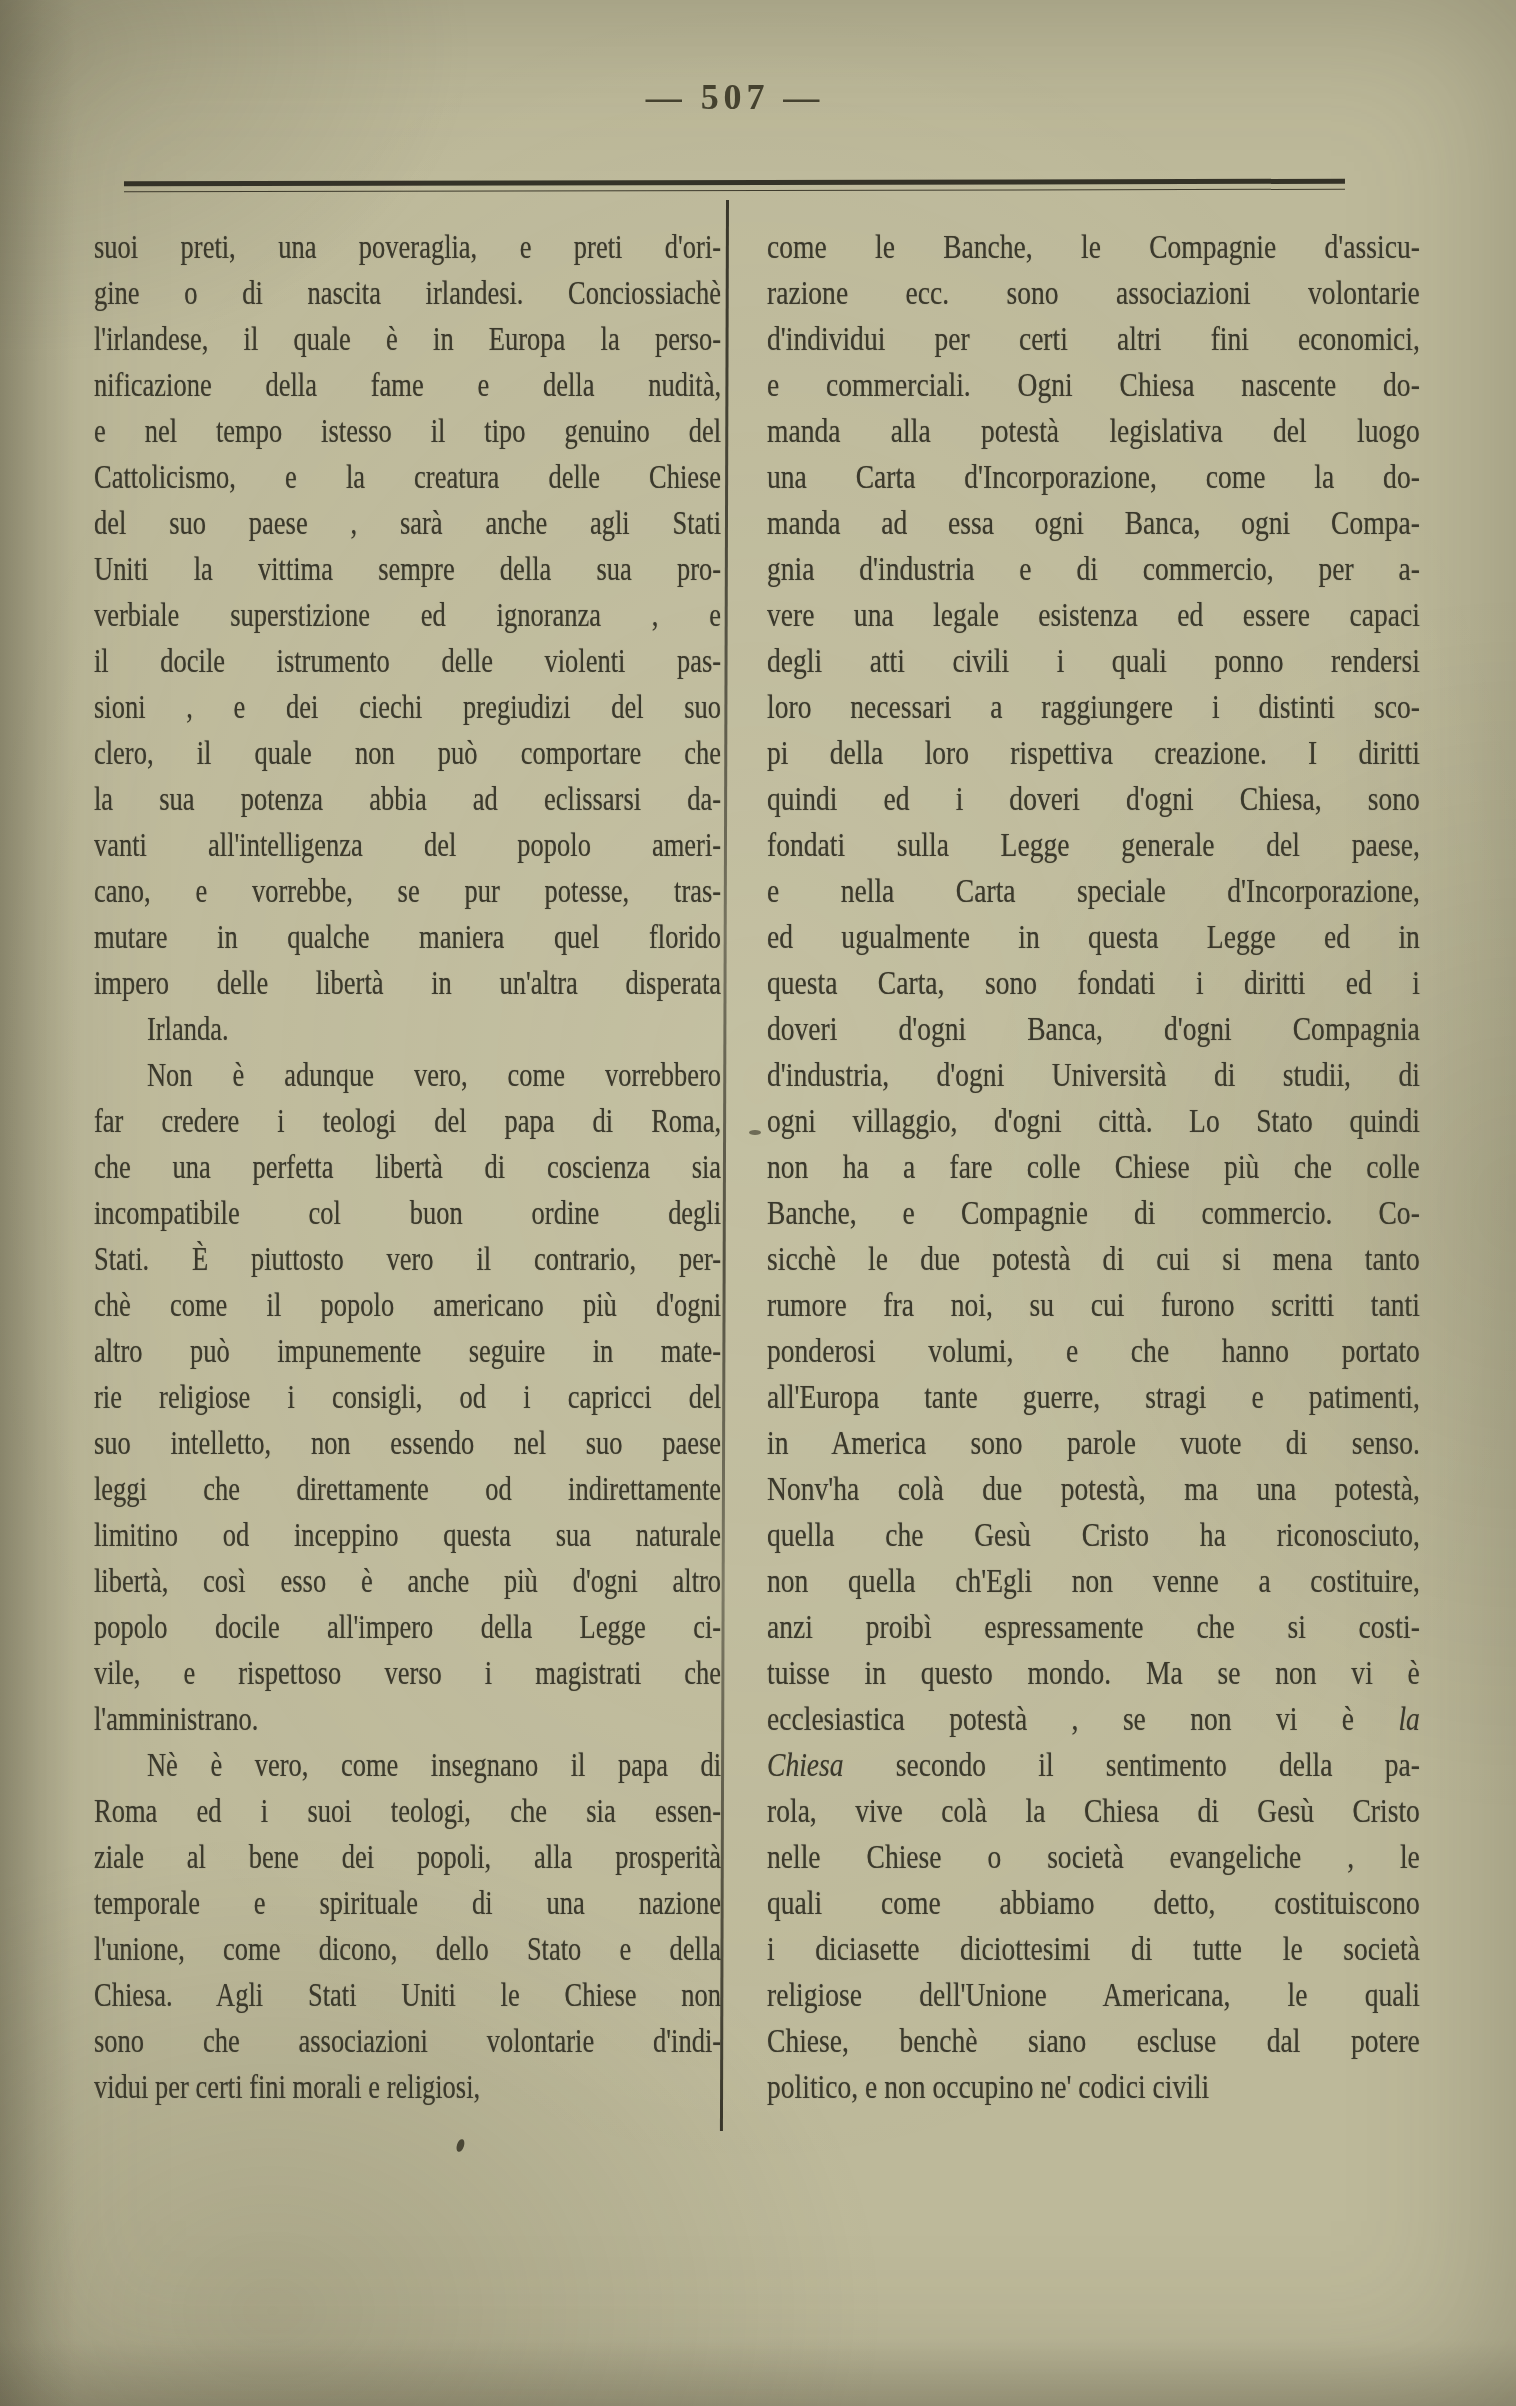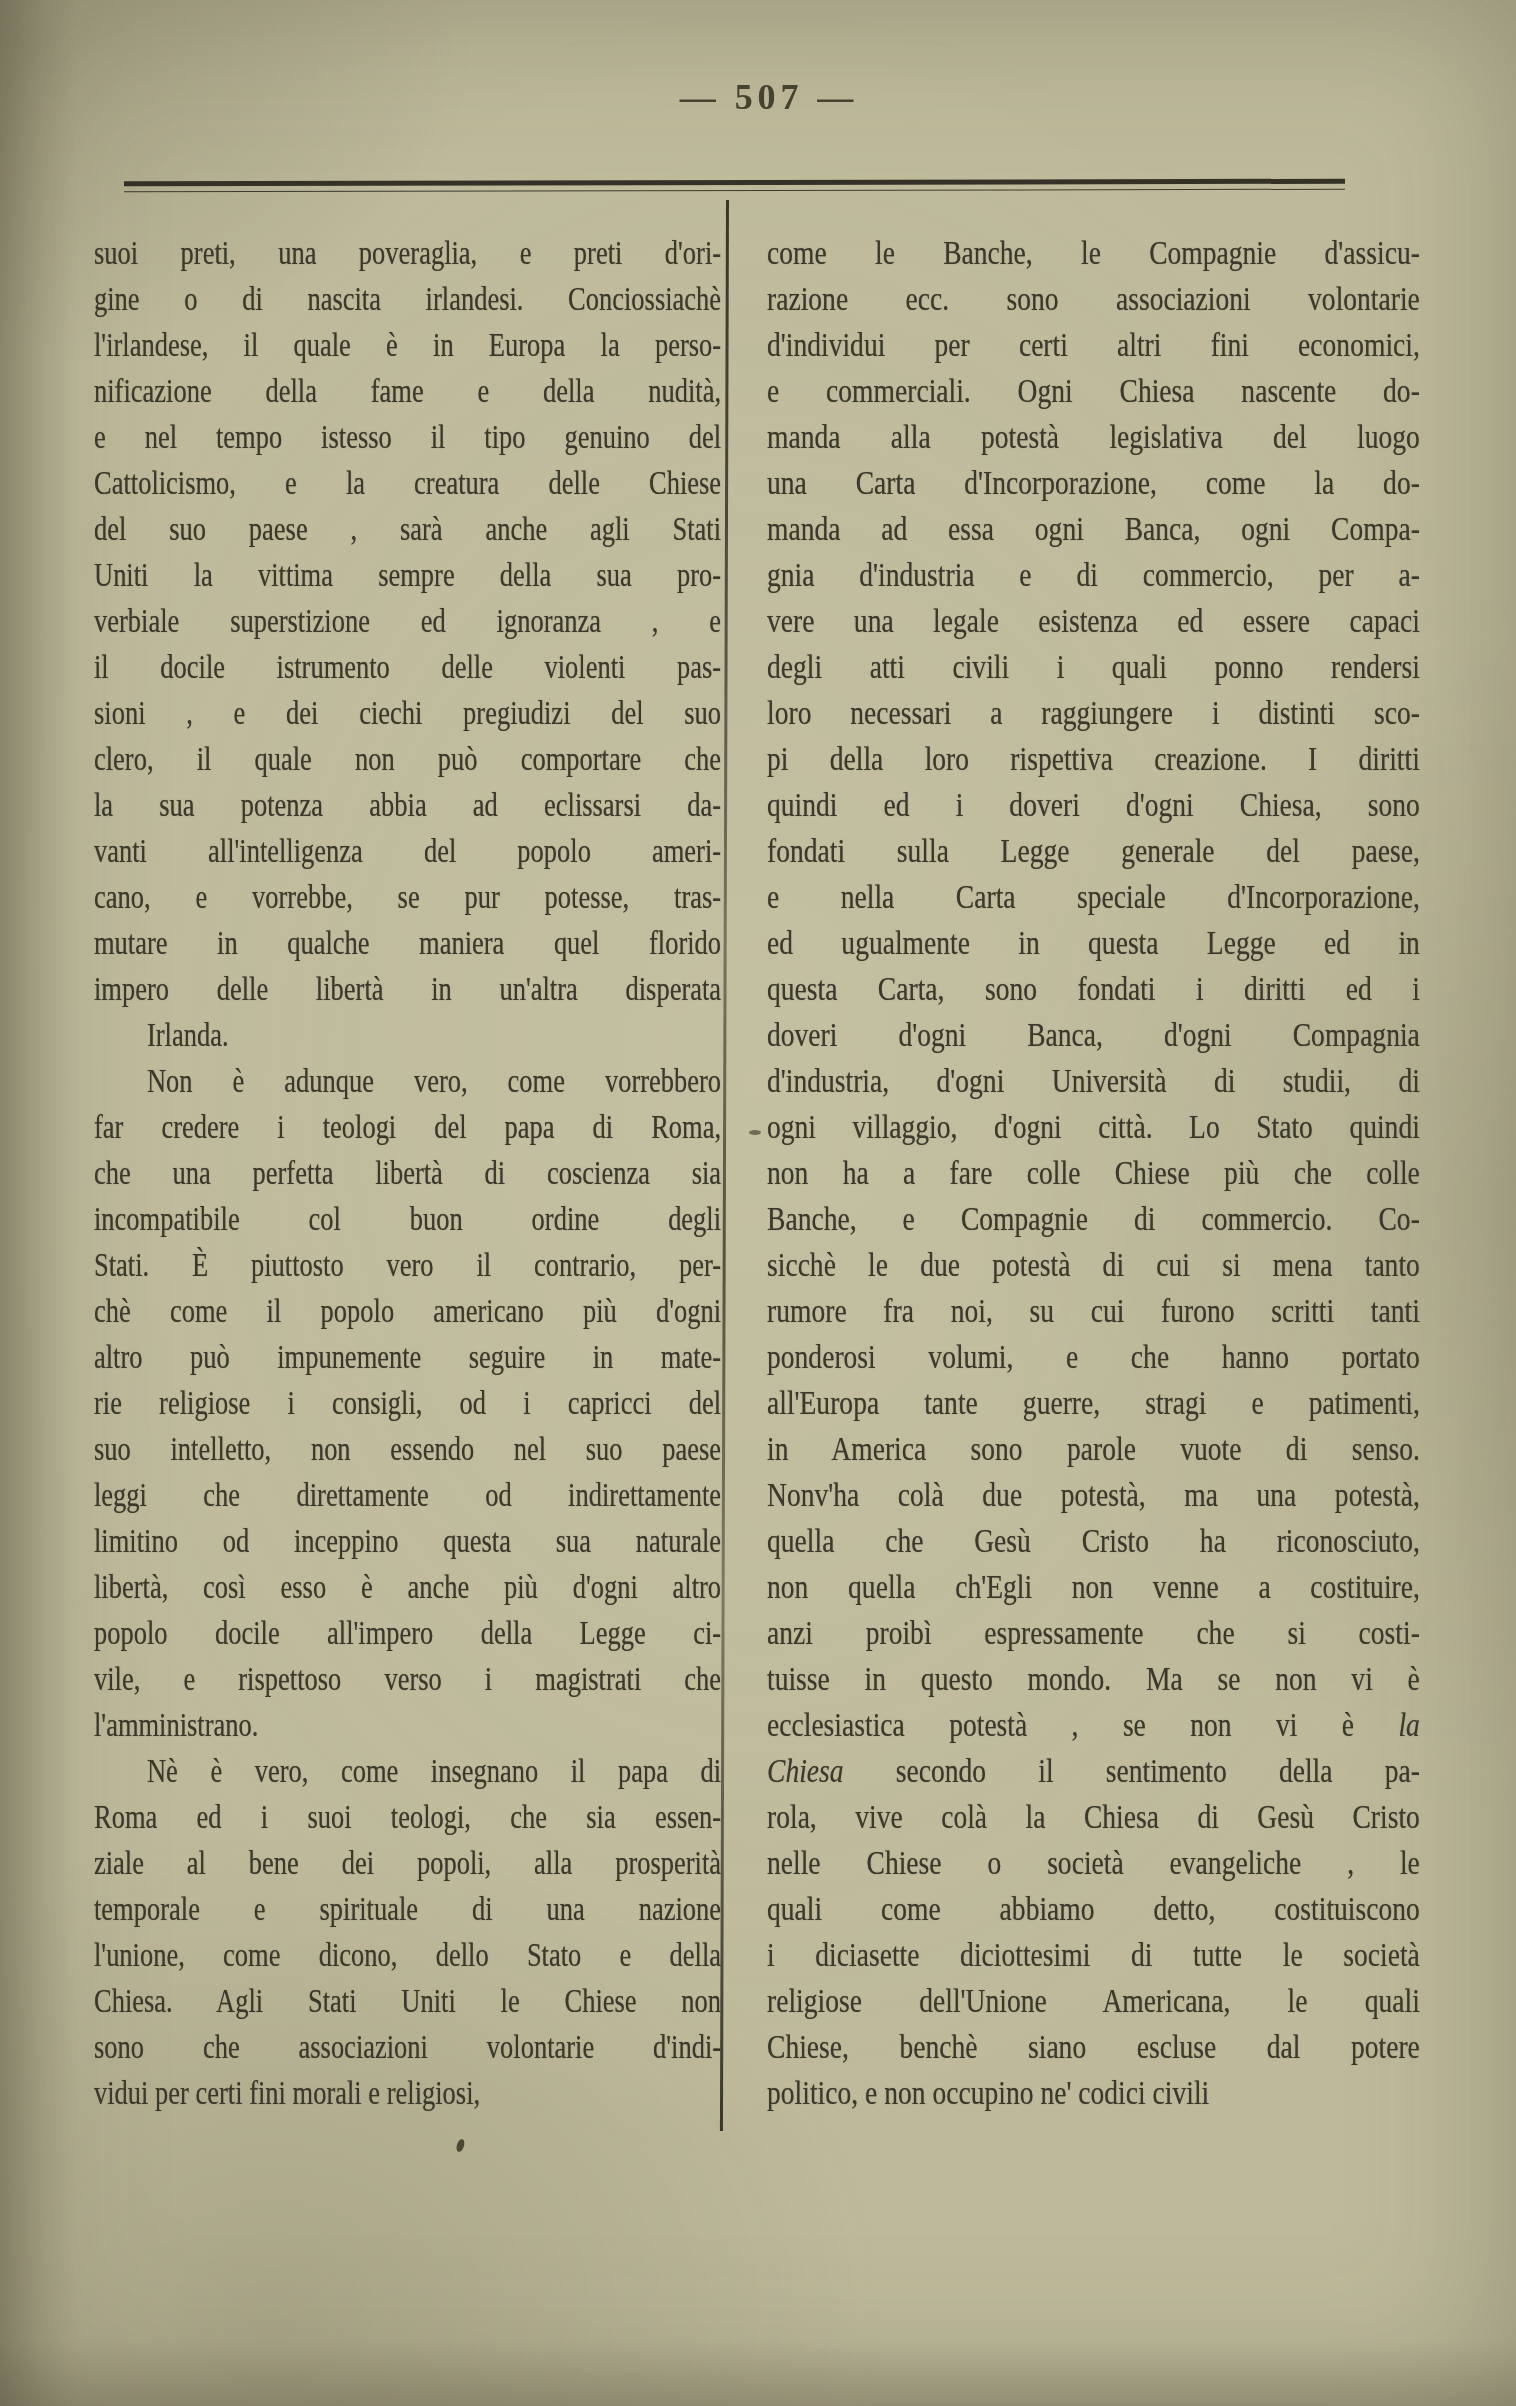--- a/index.html
+++ b/index.html
@@ -22,35 +22,35 @@
     position:absolute;left:0;top:0;width:76px;height:2407px;pointer-events:none;
     background:linear-gradient(to right, rgba(66,62,44,0.30), rgba(66,62,44,0.10) 55%, rgba(0,0,0,0));
   }
   .bottom-edge-shadow{
     position:absolute;left:0;bottom:0;width:1517px;height:68px;pointer-events:none;
     background:linear-gradient(to top, rgba(66,62,44,0.22), rgba(0,0,0,0));
   }
   .page-number{
     position:absolute;top:76px;left:0;width:1470px;
     text-align:center;font-size:36px;font-weight:bold;
-    color:#45422f;letter-spacing:4.9px;padding-left:34px;
+    color:#45422f;letter-spacing:4.9px;
   }
   .header-rule{
     position:absolute;left:124px;top:180px;width:1221px;height:4.9px;
     border-top:5.8px solid #343227;border-bottom:1.9px solid #3d3a2c;
     transform:rotate(-0.12deg);
   }
   .column-divider{
     position:absolute;left:726px;top:200px;width:2.9px;height:1931px;
     background:linear-gradient(
       #38362a 0%, rgba(56,54,42,0.85) 18%, rgba(56,54,42,0.55) 38%,
       rgba(56,54,42,0.80) 55%, rgba(56,54,42,0.50) 72%, #38362a 100%);
     transform:rotate(0.18deg);transform-origin:top center;
   }
-  .column{position:absolute;top:230px;}
+  .column{position:absolute;top:224px;}
   #col-left{left:94px;width:629px;}
   #col-right{left:767px;width:655px;}
   .col-inner{width:805px;transform-origin:0 0;}
   #col-left .col-inner{transform:scaleX(0.779);}
   #col-right .col-inner{transform:scaleX(0.811);}
   .line{
     height:46px;line-height:46px;font-size:34px;
     color:#3b392c;
     text-align:justify;text-align-last:justify;
     text-shadow:0 0 1px rgba(59,57,44,0.55);

